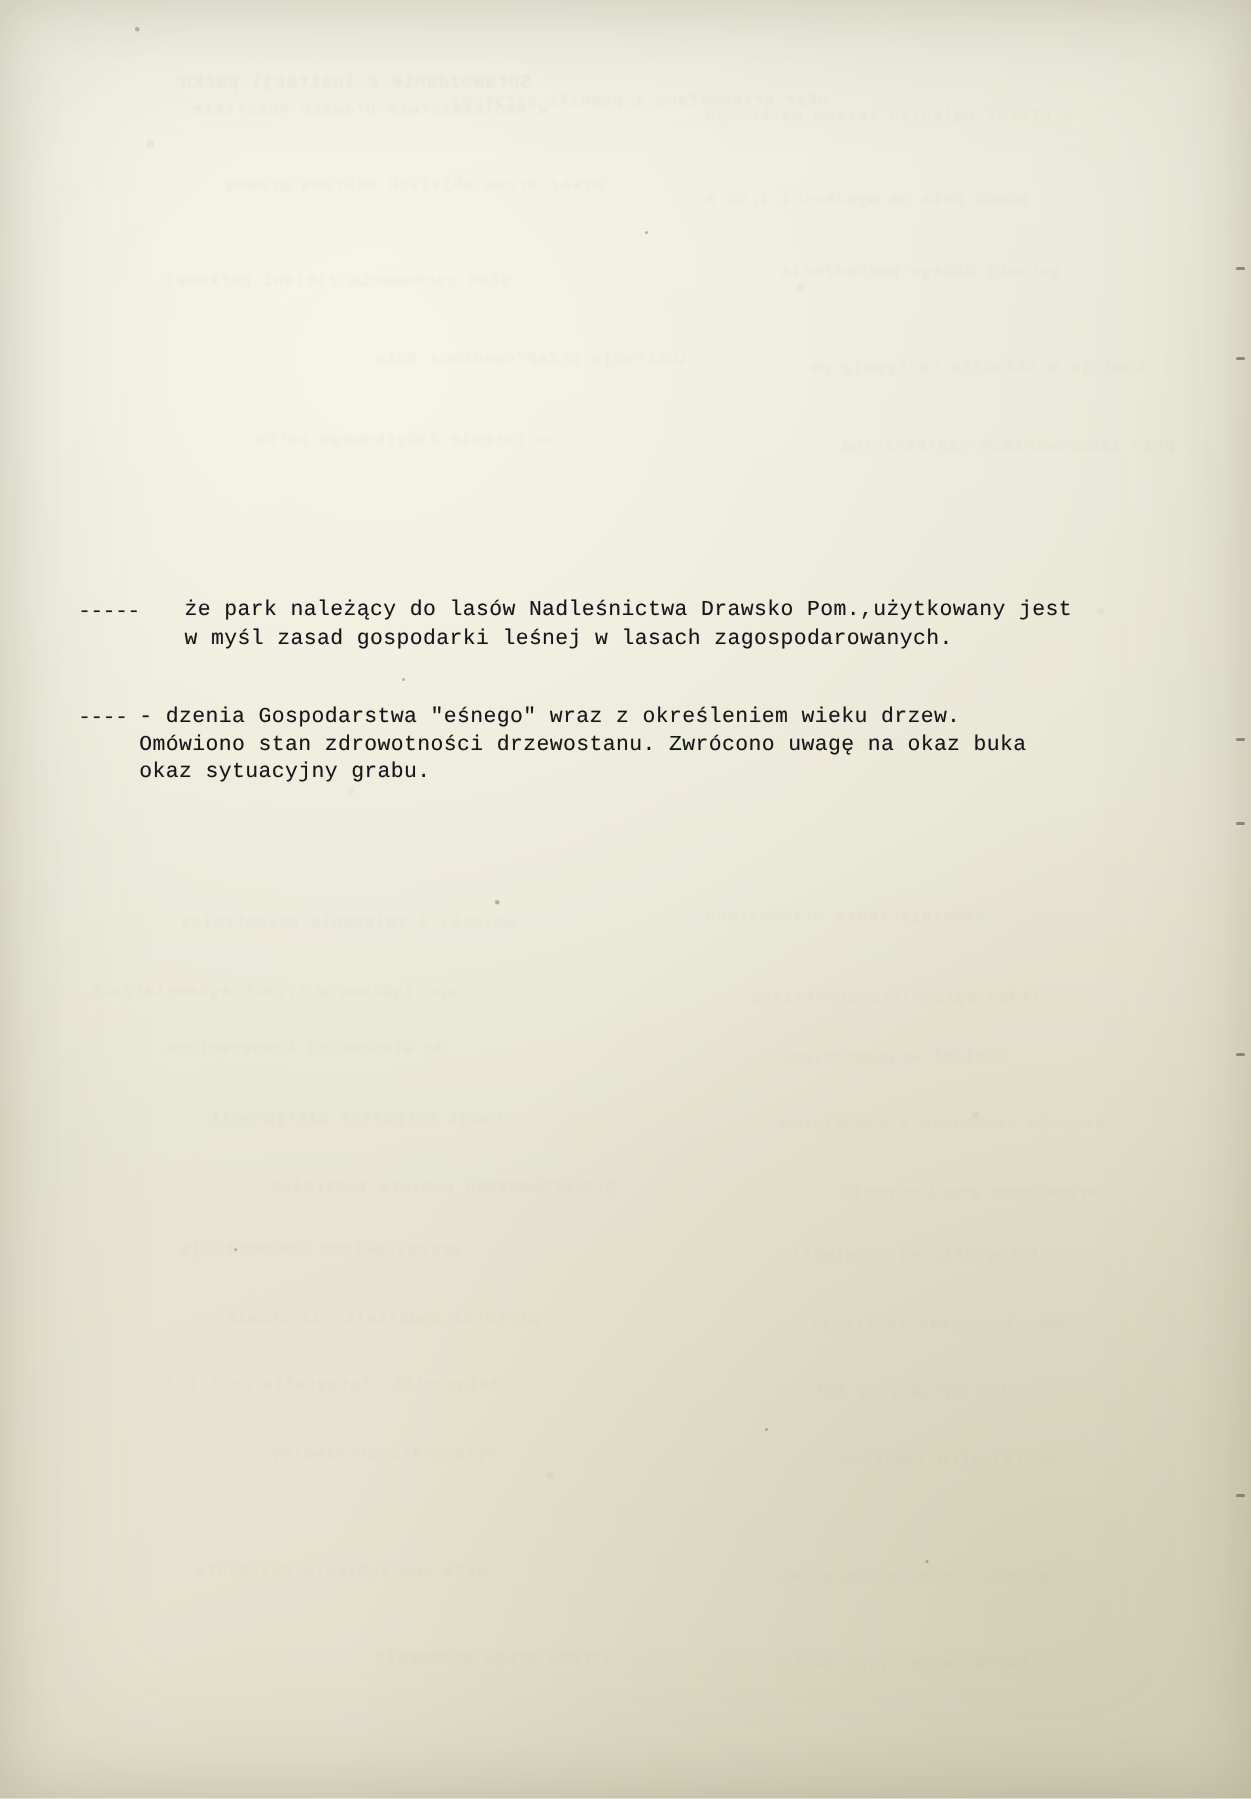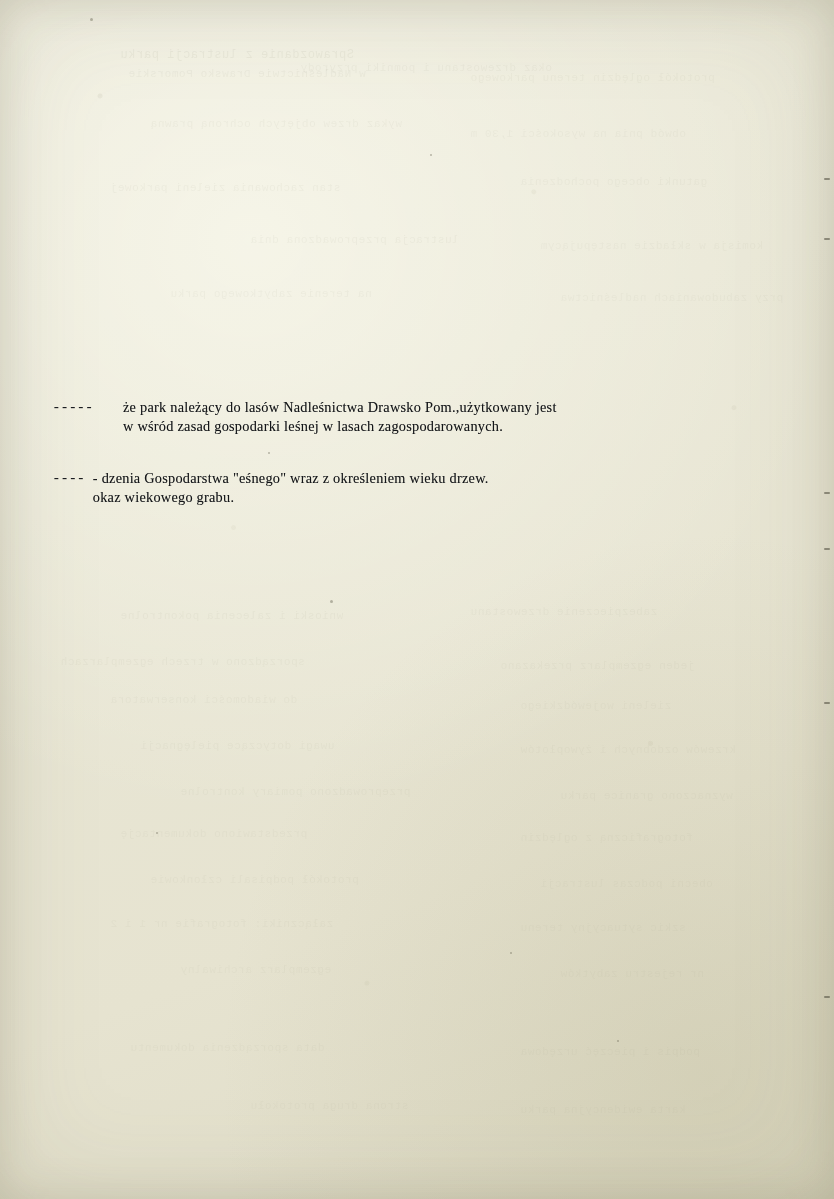--- a/index.html
+++ b/index.html
@@ -84,21 +84,20 @@
     line-height: 19px;
     letter-spacing: -0.5px;
     color: #1a1c20;
     padding-top: 1px;
   }
   .dash.short { margin-right: 30px; }
   .dash.long { margin-right: 8px; }
 
   .body-lines {
     flex: 1 1 auto;
-    font-family: Liberation Serif, serif;
   }
   .body-lines .ln {
     font-size: 14.3px;
     line-height: 18.6px;
     letter-spacing: 0.25px;
     white-space: pre;
     color: #141619;
     text-shadow: 0 0 0.5px rgba(20,22,25,0.35);
   }
 
@@ -163,29 +162,30 @@
       <div class="ghost" style="left: 250px; top: 1100px; font-size: 11px; opacity: 0.15;">strona druga protokołu</div>
       <div class="ghost" style="left: 520px; top: 1104px; font-size: 11px; opacity: 0.14;">karta ewidencyjna parku</div>
     </div>
 
   <div id="typed">
 
     <div class="para">
       <span class="dash short">-----</span>
       <div class="body-lines">
         <div class="ln">że park należący do lasów Nadleśnictwa Drawsko Pom.,użytkowany jest</div>
-        <div class="ln">w wśród zasad gospodarki leśnej w lasach zagospodarowanych.</div>
+        <div class="ln">w myśl zasad gospodarki leśnej w lasach zagospodarowanych.</div>
       </div>
     </div>
 
     <div class="para">
       <span class="dash long">----</span>
       <div class="body-lines">
         <div class="ln">- dzenia Gospodarstwa "eśnego" wraz z określeniem wieku drzew.</div>
-        <div class="ln">okaz wiekowego grabu.</div>
+        <div class="ln">Omówiono stan zdrowotności drzewostanu. Zwrócono uwagę na okaz buka</div>
+        <div class="ln">okaz sytuacyjny grabu.</div>
       </div>
     </div>
 
   </div>
 
   <div class="speck" style="left:90px; top:18px; width:3px; height:3px;"></div>
   <div class="speck" style="left:430px; top:154px; width:2px; height:2px;"></div>
   <div class="speck" style="left:268px; top:452px; width:2px; height:2px;"></div>
   <div class="speck" style="left:330px; top:600px; width:3px; height:3px;"></div>
   <div class="speck" style="left:156px; top:832px; width:2px; height:2px;"></div>

